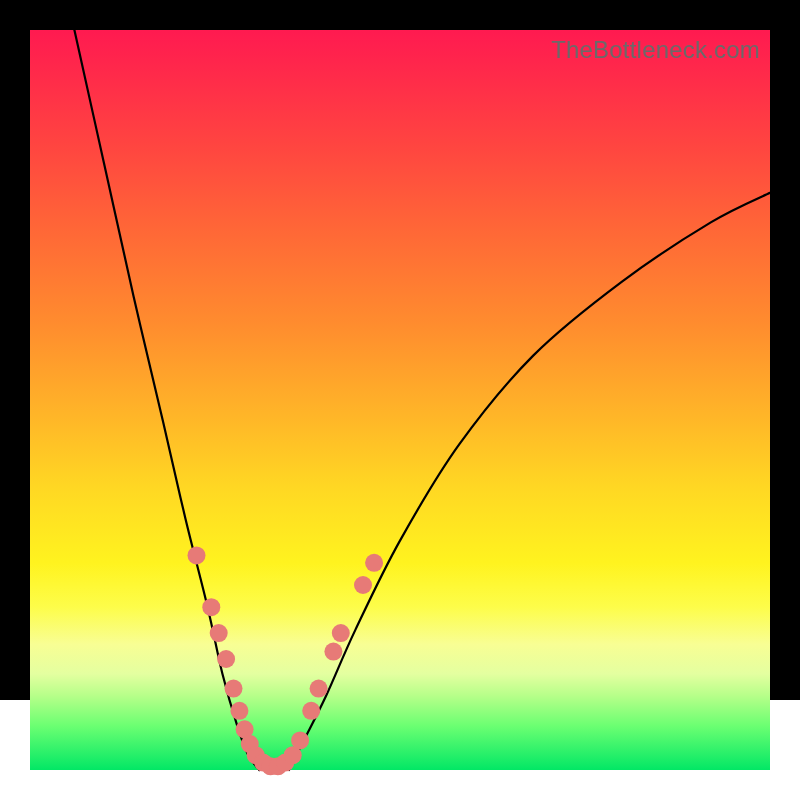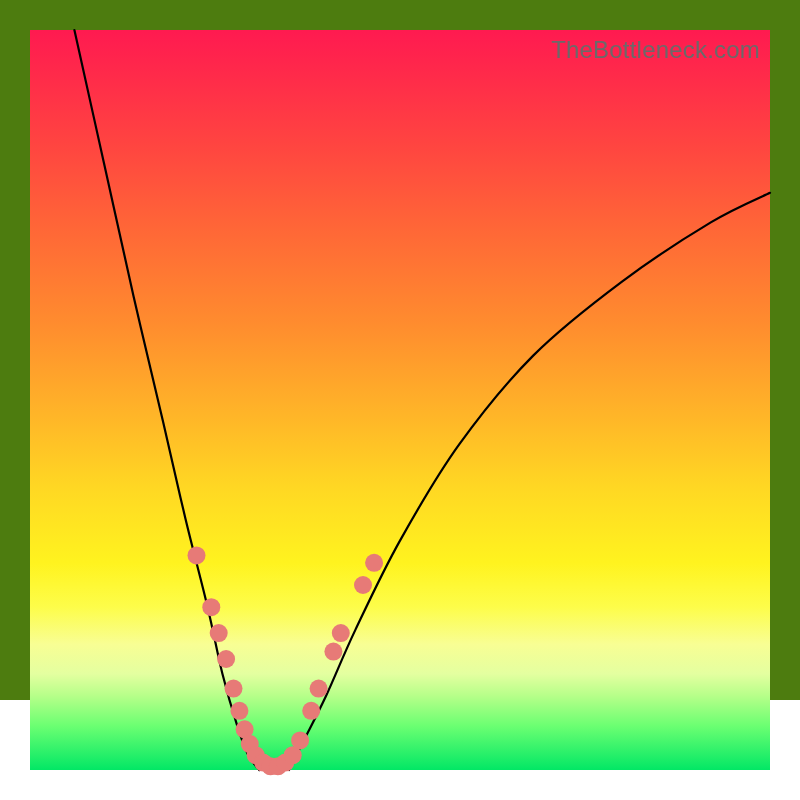--- a/index.html
+++ b/index.html
@@ -7,21 +7,21 @@
     padding: 0;
     width: 800px;
     height: 800px;
     overflow: hidden;
     font-family: Arial, Helvetica, sans-serif;
   }
   .frame {
     position: relative;
     width: 800px;
     height: 700px;
-    background: #4d7c0f;
+    background: #000000;
   }
   .plot {
     position: absolute;
     left: 30px;
     top: 30px;
     width: 740px;
     height: 740px;
     background: linear-gradient(
       to bottom,
       #ff1a50 0%,

